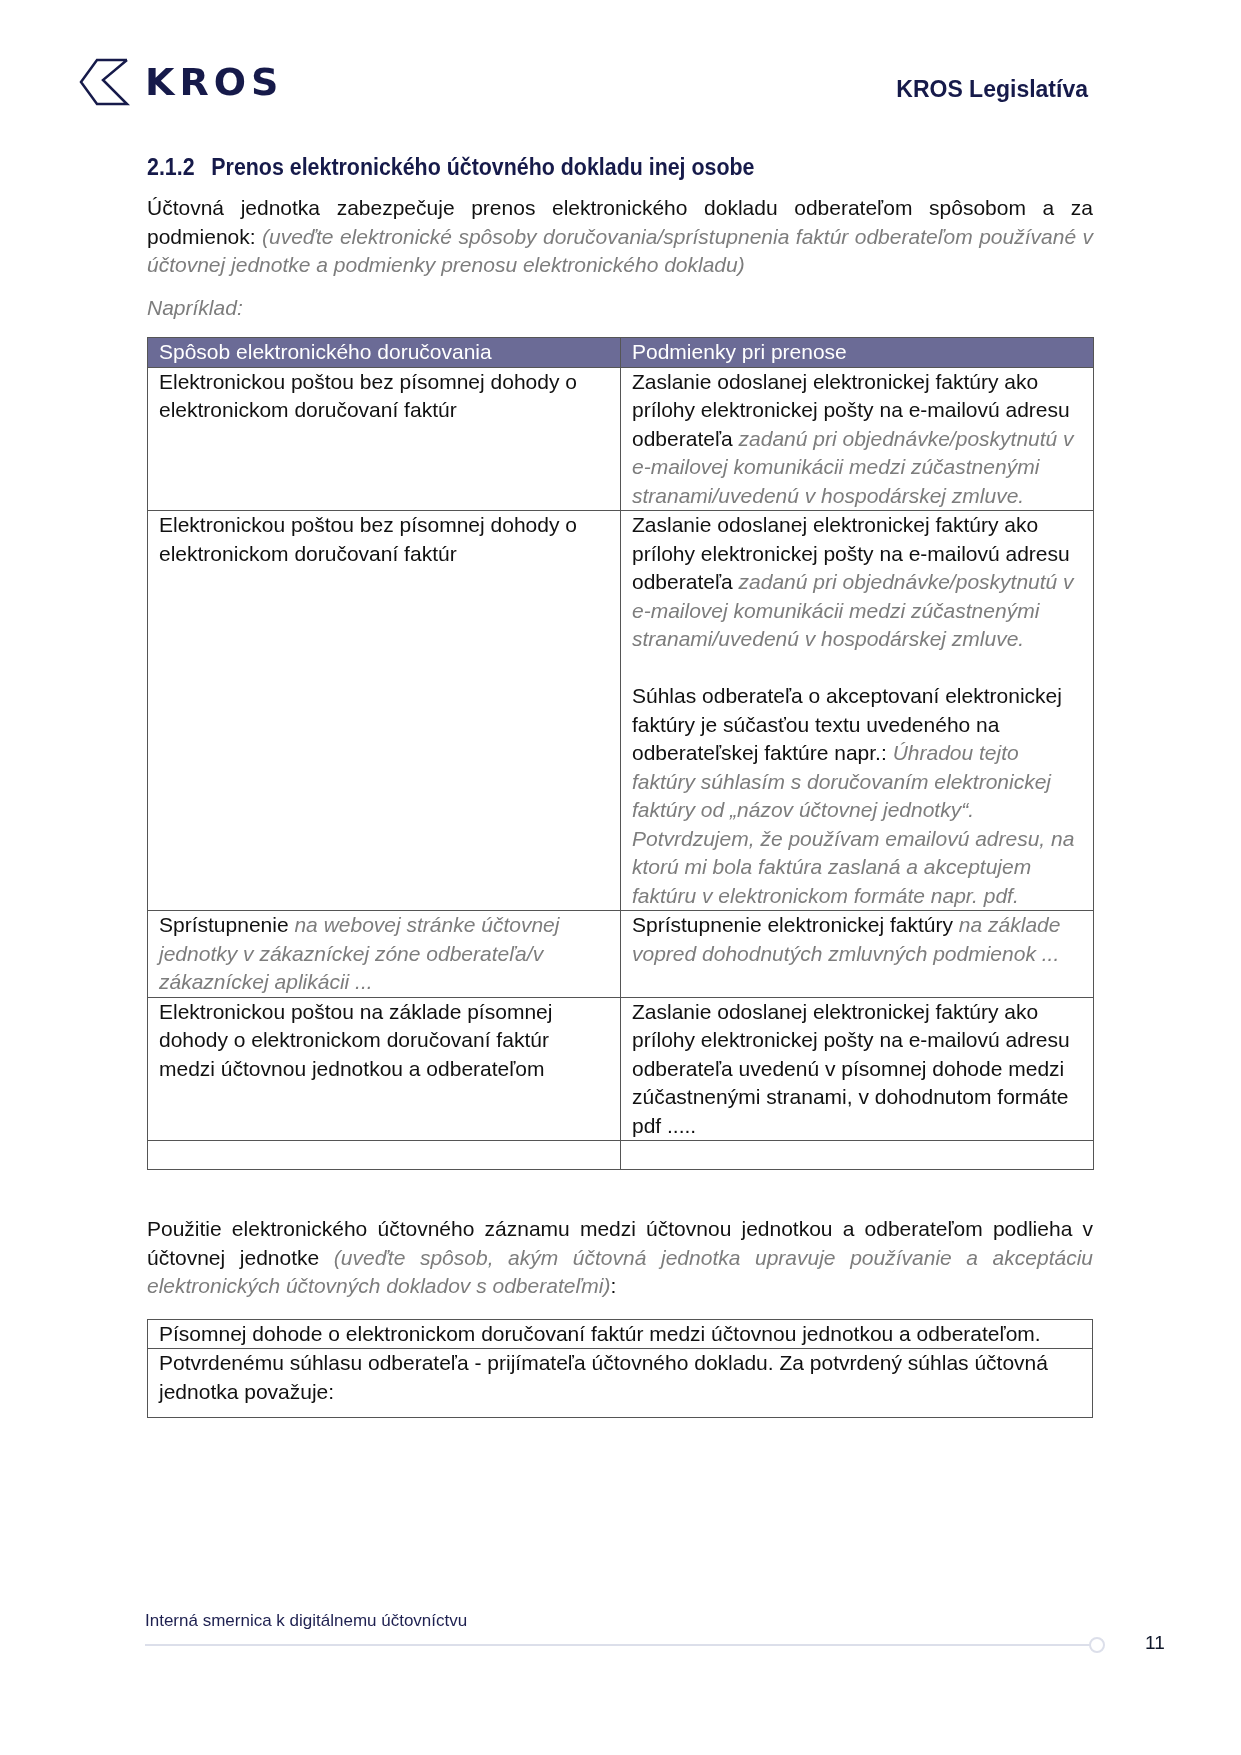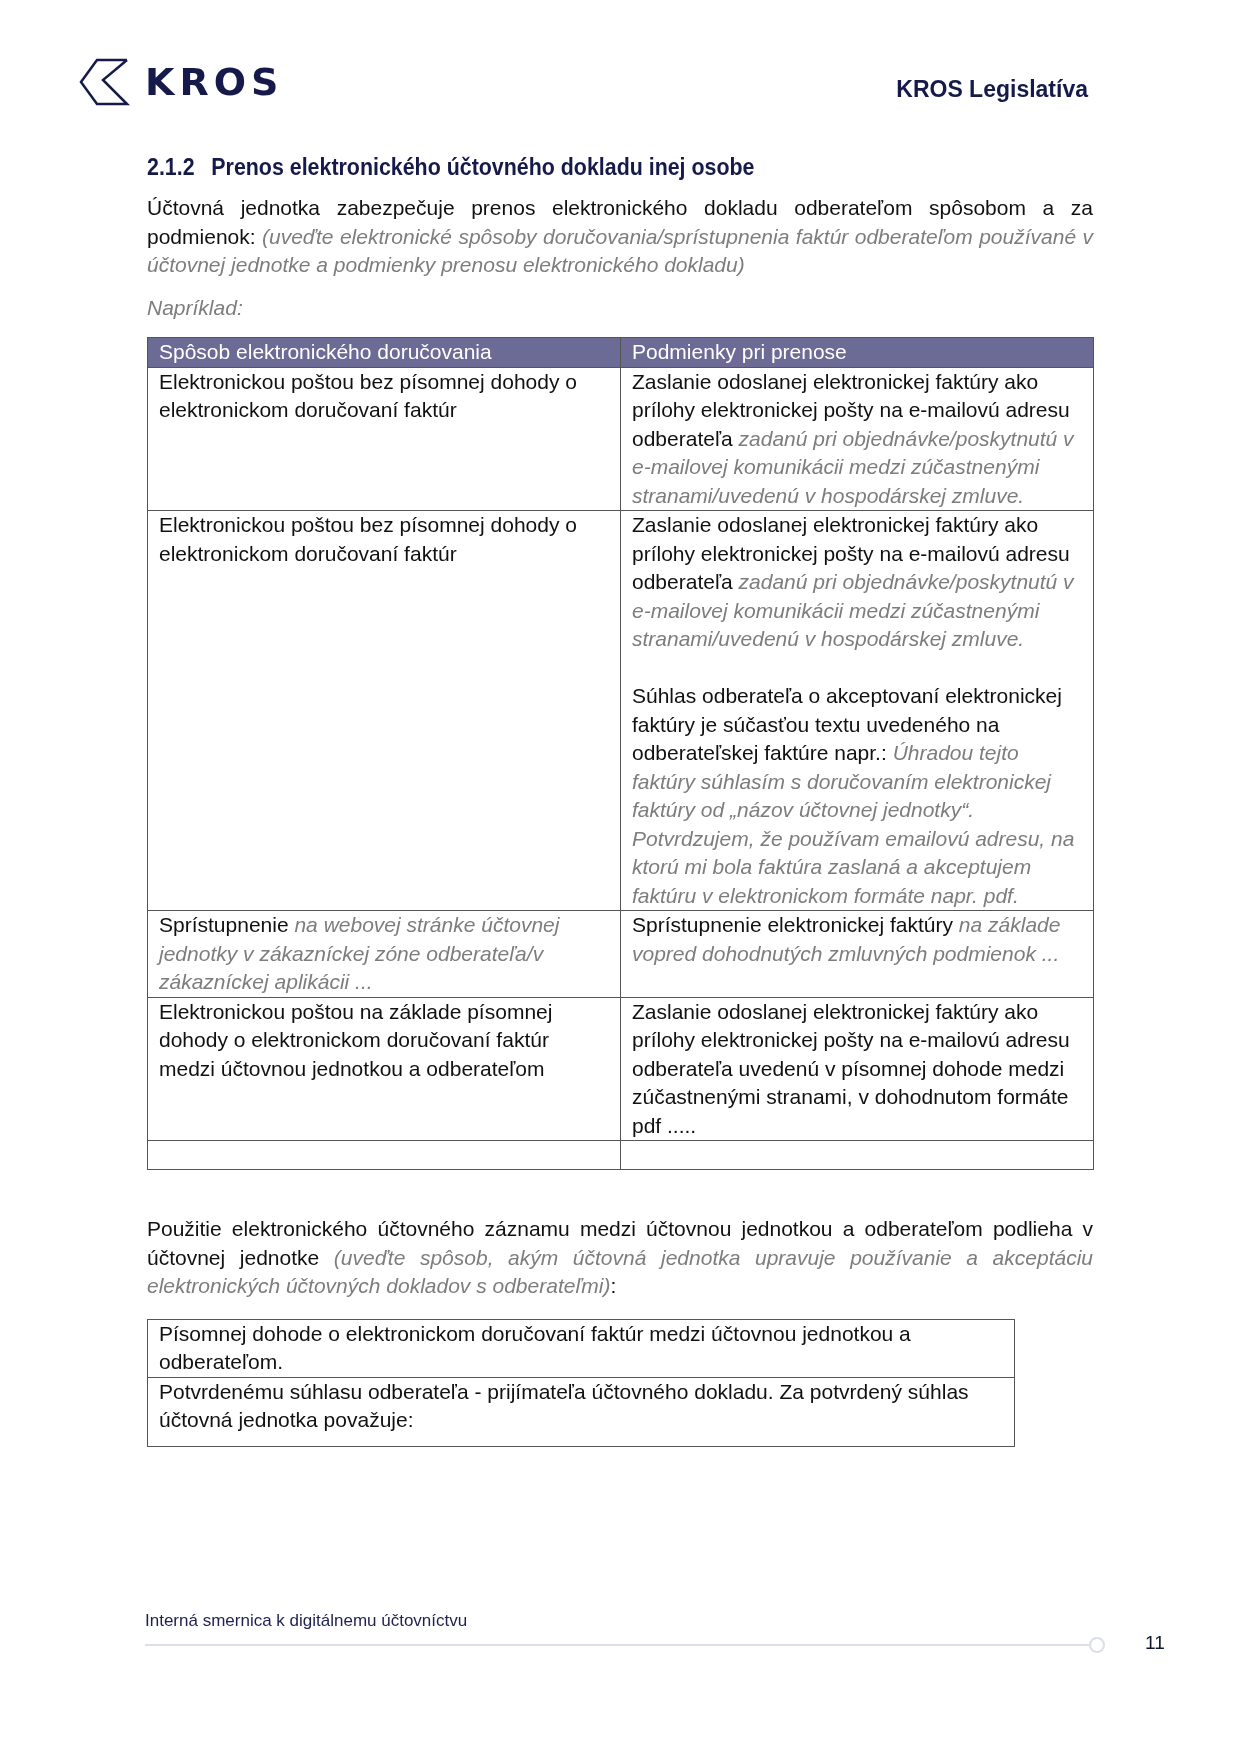--- a/index.html
+++ b/index.html
@@ -21,21 +21,21 @@
   h2 {
     margin: 0; font-size: 23px; font-weight: bold; color: #161a4a; line-height: 30px;
     transform: scaleX(0.93); transform-origin: left;
     white-space: nowrap;
   }
   h2 .num { margin-right: 18px; }
   p { margin: 0; font-size: 21px; line-height: 28.5px; text-align: justify; }
   .hint { color: #7d7d7d; font-style: italic; }
   .para1 { margin-top: 12px; }
   .example { margin-top: 14px; }
-  table { border-collapse: collapse; width: 868px; table-layout: fixed; }
+  table { border-collapse: collapse; width: 946px; table-layout: fixed; }
   .t1 { margin-top: 15px; border-radius: 19px; }
   .t1 col.c1 { width: 473px; }
   .t1 col.c2 { width: 473px; }
   td, th {
     border: 1.5px solid #555555; vertical-align: top; padding: 0 11px;
     font-size: 21px; line-height: 28.5px; text-align: left;
   }
   th { background: #6b6b96; color: #ffffff; font-weight: normal; height: 28px; }
   .empty-row td { height: 28px; }
   .gap { height: 28.5px; }

